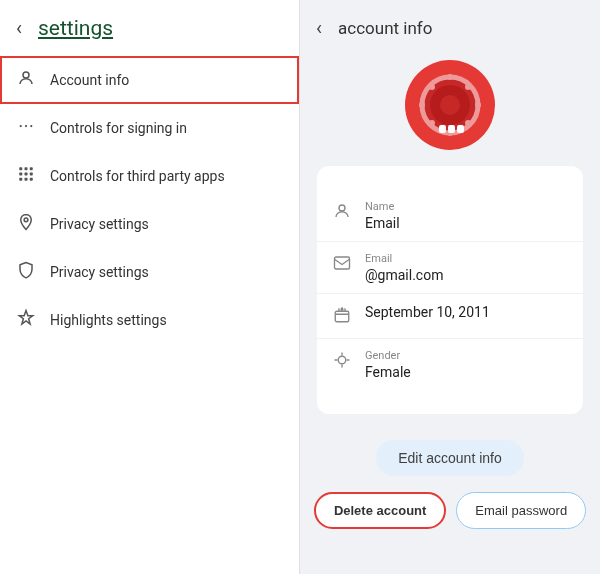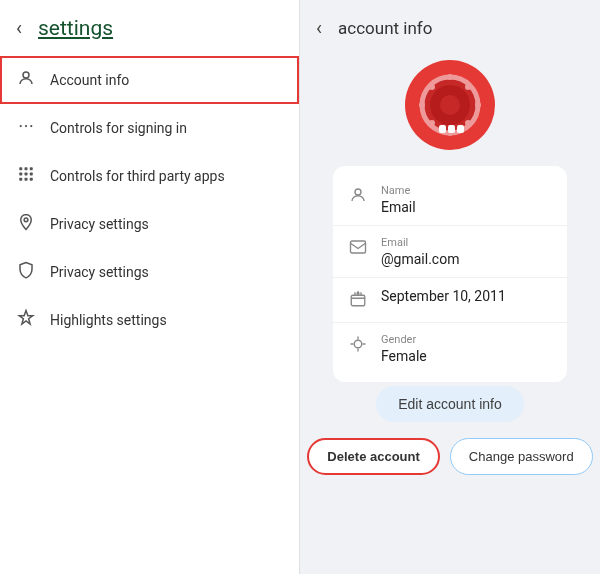--- a/index.html
+++ b/index.html
@@ -113,23 +113,23 @@
       display: flex;
       align-items: center;
       justify-content: center;
       overflow: hidden;
       position: relative;
     }
 
     .info-card {
       background: #fff;
       border-radius: 12px;
-      width: 234px;
-      padding: 8px 0;
-      margin-bottom: 4px;
+      width: 266px;
+      padding: 24px 0;
+      margin-bottom: 26px;
     }
 
     .info-row {
       display: flex;
       align-items: flex-start;
       gap: 12px;
       padding: 10px 16px;
       border-bottom: 1px solid #f0f0f0;
     }
 
@@ -365,15 +365,15 @@
         <span class="info-label">Gender</span>
         <span class="info-value">Female</span>
       </div>
     </div>
   </div>
 
   <button class="edit-account-btn">Edit account info</button>
 
   <div class="bottom-buttons">
     <button class="btn-delete">Delete account</button>
-    <button class="btn-change-pw">Change password</button>
+    <button class="btn-change-pw">Email password</button>
   </div>
 </div>
 
 </body></html>

